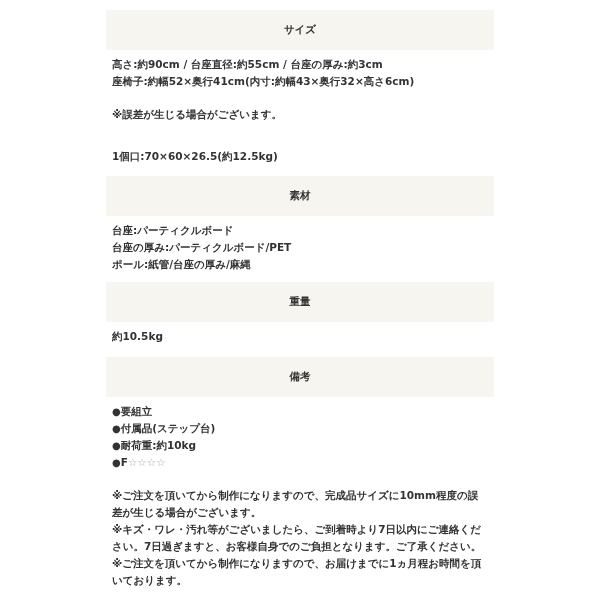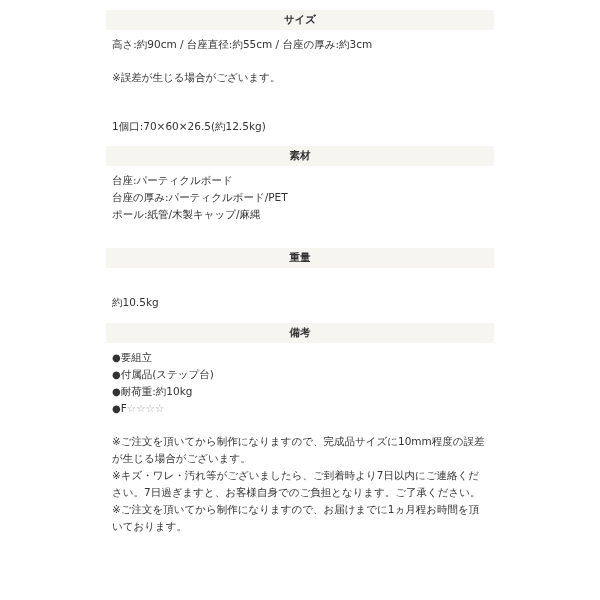--- a/index.html
+++ b/index.html
@@ -15,67 +15,69 @@
       font-family: "DejaVu Sans", "Liberation Sans", sans-serif;
       color: #333333;
     }
     .spec {
       position: absolute;
       left: 106px;
       top: 10px;
       width: 388px;
     }
     .band {
-      height: 20px;
+      height: 40px;
       background: #f6f5f0;
       display: flex;
       align-items: center;
       justify-content: center;
       font-size: 10.5px;
       font-weight: bold;
       color: #333333;
     }
     .body {
       font-size: 10.5px;
       line-height: 17px;
       padding: 6px 6px 16px 6px;
       box-sizing: border-box;
       word-break: break-all;
+      font-weight: bold;
     }
     .line { white-space: nowrap; overflow: hidden; }
     .wrap { white-space: normal; }
     .gap { height: 16px; }
     .stars { color: #aaaaaa; }
     .bullet { font-size: 10px; }
   </style>
 </head>
 <body>
 
 <div class="spec">
 
   <div class="band">サイズ</div>
   <div class="body" style="height:82px;">
     <div class="line">高さ:約90cm / 台座直径:約55cm / 台座の厚み:約3cm</div>
+    <div class="line">座椅子:約幅52×奥行41cm(内寸:約幅43×奥行32×高さ6cm)</div>
     <div class="gap"></div>
     <div class="line">※誤差が生じる場合がございます。</div>
   </div>
 
-  <div class="body" style="height:34px;">
+  <div class="body" style="height:34px;margin-top:10px;">
     <div class="line">1個口:70×60×26.5(約12.5kg)</div>
   </div>
 
   <div class="band">素材</div>
-  <div class="body" style="height:82px;">
+  <div class="body" style="height:66px;">
     <div class="line">台座:パーティクルボード</div>
     <div class="line">台座の厚み:パーティクルボード/PET</div>
-    <div class="line">ポール:紙管/木製キャップ/麻縄</div>
+    <div class="line">ポール:紙管/台座の厚み/麻縄</div>
   </div>
 
   <div class="band">重量</div>
-  <div class="body" style="height:35px;margin-top:20px;">
+  <div class="body" style="height:35px;">
     <div class="line">約10.5kg</div>
   </div>
 
   <div class="band">備考</div>
   <div class="body">
     <div class="line">
       <span class="bullet">●</span><span>要組立</span>
     </div>
     <div class="line">
       <span class="bullet">●</span><span>付属品(ステップ台)</span>

